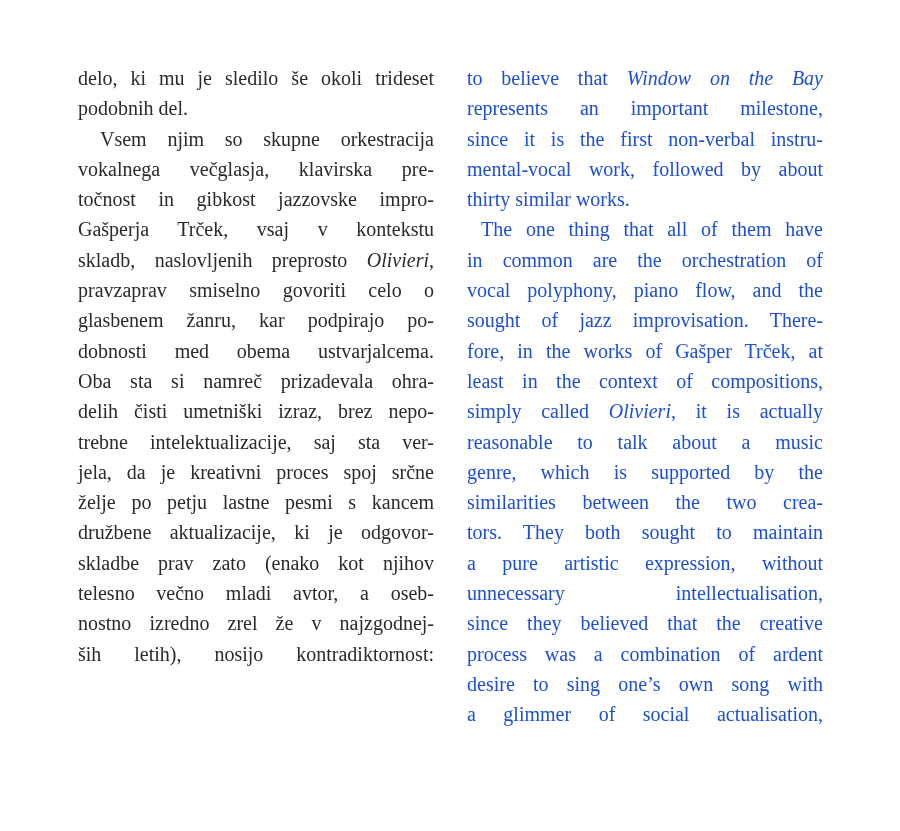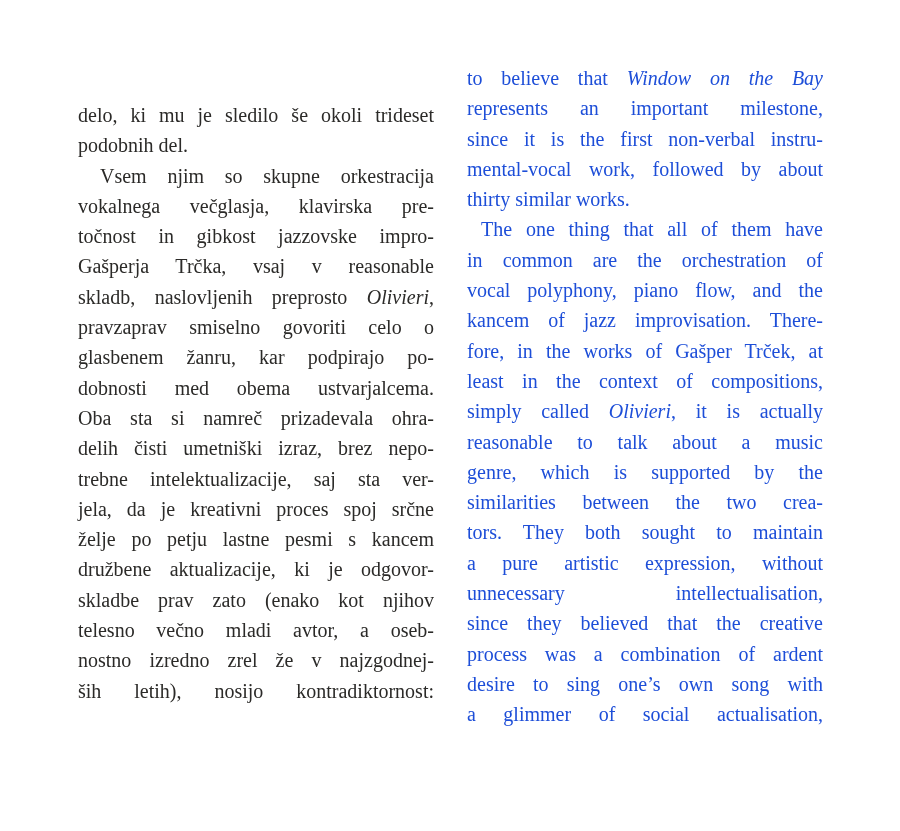--- a/index.html
+++ b/index.html
@@ -33,27 +33,27 @@
     text-align-last: justify;
   }
   .col-left  .line.ind { text-indent: 22px; }
   .col-right .line.ind { text-indent: 14px; }
   .it { font-style: italic; }
 </style>
 </head>
 <body>
 
 <div class="page">
-  <div class="col col-left" style="color: rgb(43, 42, 40); margin-top: 37px;">
+  <div class="col col-left" style="color: rgb(43, 42, 40);">
       <div class="line just"><span>delo, ki mu je sledilo še okoli trideset</span></div>
       <div class="line"><span>podobnih del.</span></div>
       <div class="line just ind"><span>Vsem njim so skupne orkestracija</span></div>
       <div class="line just"><span>vokalnega večglasja, klavirska pre-</span></div>
       <div class="line just"><span>točnost in gibkost jazzovske impro-</span></div>
-      <div class="line just"><span>Gašperja Trčka, vsaj v reasonable</span></div>
+      <div class="line just"><span>Gašperja Trček, vsaj v kontekstu</span></div>
       <div class="line just"><span>skladb, naslovljenih preprosto </span><span class="it">Olivieri</span><span>,</span></div>
       <div class="line just"><span>pravzaprav smiselno govoriti celo o</span></div>
       <div class="line just"><span>glasbenem žanru, kar podpirajo po-</span></div>
       <div class="line just"><span>dobnosti med obema ustvarjalcema.</span></div>
       <div class="line just"><span>Oba sta si namreč prizadevala ohra-</span></div>
       <div class="line just"><span>delih čisti umetniški izraz, brez nepo-</span></div>
       <div class="line just"><span>trebne intelektualizacije, saj sta ver-</span></div>
       <div class="line just"><span>jela, da je kreativni proces spoj srčne</span></div>
       <div class="line just"><span>želje po petju lastne pesmi s kancem</span></div>
       <div class="line just"><span>družbene aktualizacije, ki je odgovor-</span></div>
@@ -64,21 +64,21 @@
     </div>
   <div class="col col-right" style="color: #1d4ed8;">
       <div class="line just"><span>to believe that </span><span class="it">Window on the Bay</span></div>
       <div class="line just"><span>represents an important milestone,</span></div>
       <div class="line just"><span>since it is the first non-verbal instru-</span></div>
       <div class="line just"><span>mental-vocal work, followed by about</span></div>
       <div class="line"><span>thirty similar works.</span></div>
       <div class="line just ind"><span>The one thing that all of them have</span></div>
       <div class="line just"><span>in common are the orchestration of</span></div>
       <div class="line just"><span>vocal polyphony, piano flow, and the</span></div>
-      <div class="line just"><span>kancem of jazz improvisation. There-</span></div>
+      <div class="line just"><span>sought of jazz improvisation. There-</span></div>
       <div class="line just"><span>fore, in the works of Gašper Trček, at</span></div>
       <div class="line just"><span>least in the context of compositions,</span></div>
       <div class="line just"><span>simply called </span><span class="it">Olivieri</span><span>, it is actually</span></div>
       <div class="line just"><span>reasonable to talk about a music</span></div>
       <div class="line just"><span>genre, which is supported by the</span></div>
       <div class="line just"><span>similarities between the two crea-</span></div>
       <div class="line just"><span>tors. They both sought to maintain</span></div>
       <div class="line just"><span>a pure artistic expression, without</span></div>
       <div class="line just"><span>unnecessary intellectualisation,</span></div>
       <div class="line just"><span>since they believed that the creative</span></div>

